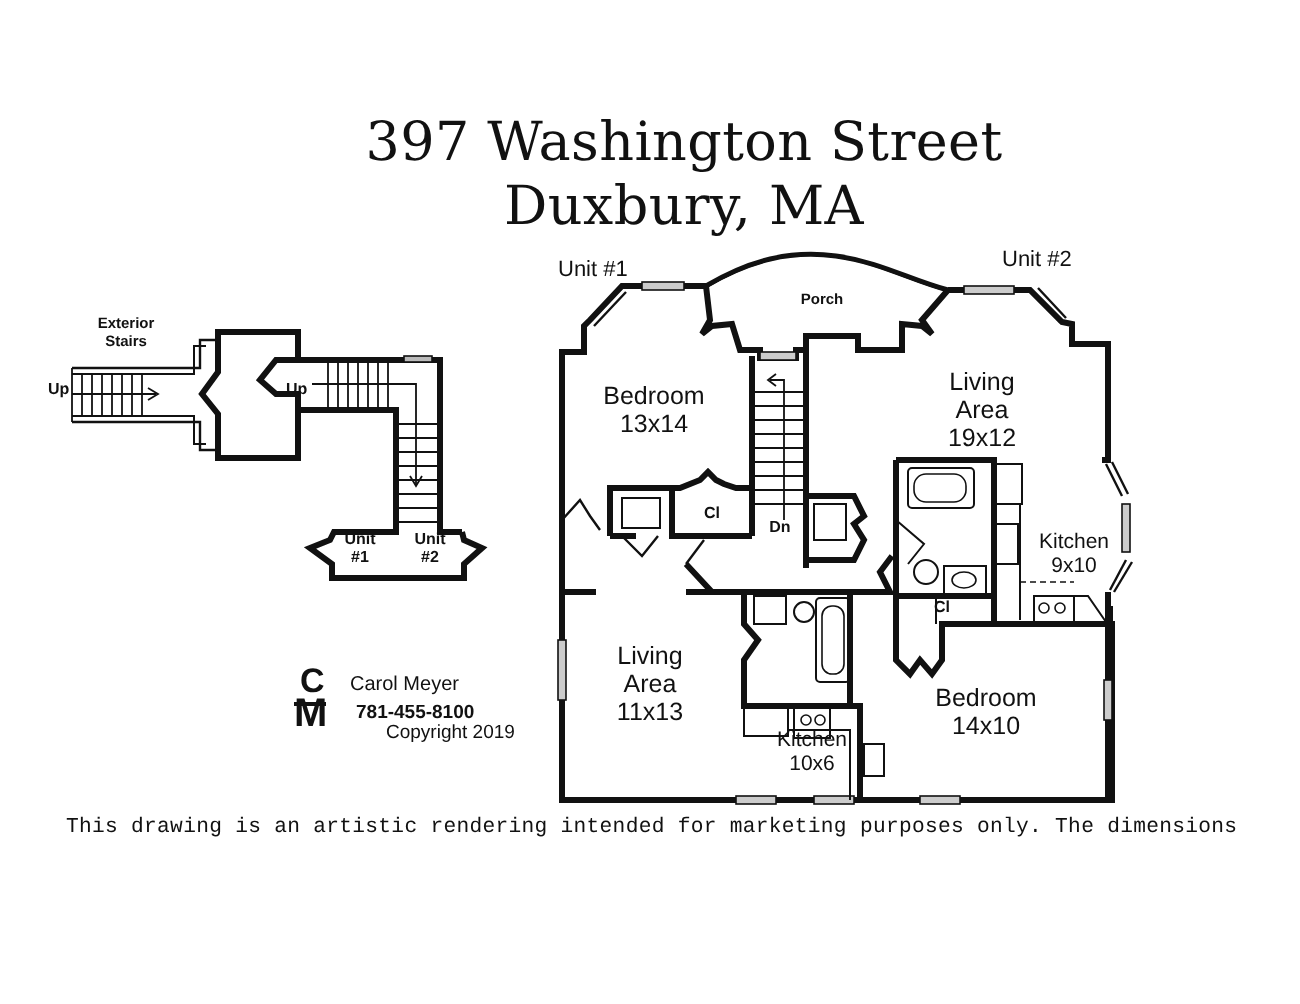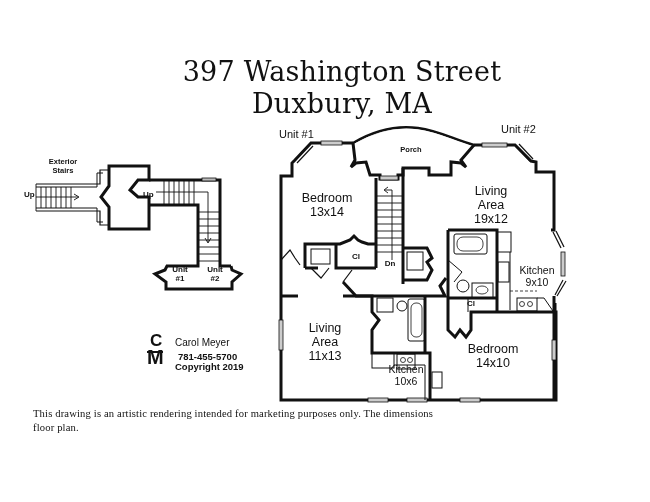--- a/index.html
+++ b/index.html
@@ -9,22 +9,22 @@
     .title.l2 { top: 88px; font-size: 27px; left: 17px; }
     .plan { position: absolute; left: 0; top: 0; width: 650px; height: 502px; }
     .lbl { font-family: "Liberation Sans", sans-serif; fill: #111; }
     .credit { position: absolute; left: 147px; top: 336px; width: 140px; height: 40px; }
     .credit .cm { position: absolute; left: 0; top: 0; font-family: "Liberation Sans", sans-serif; font-weight: bold; color: #111; line-height: 14px; }
     .credit .cm .c { position: absolute; left: 3px; top: -2px; font-size: 17px; }
     .credit .cm .m { position: absolute; left: 0; top: 14px; font-size: 20px; }
     .credit .bar { position: absolute; left: 0; top: 15px; width: 16px; height: 2px; background: #111; }
     .credit .name { position: absolute; left: 28px; top: 1px; font-size: 10px; font-weight: normal; font-family: "Liberation Sans", sans-serif; white-space: nowrap; }
     .credit .phone { position: absolute; left: 31px; top: 15px; font-size: 9.5px; font-weight: bold; font-family: "Liberation Sans", sans-serif; white-space: nowrap; }
-    .credit .copy { position: absolute; left: 28px; top: 25px; font-size: 9.5px; font-weight: bold; font-family: "Liberation Sans", sans-serif; white-space: nowrap; }
-    .disclaimer { position: absolute; left: 33px; top: 407px; width: 600px; font-family: Liberation Serif, serif; font-size: 10.6px; line-height: 14.3px; color: #111; letter-spacing: 0.15px; }
+    .credit .copy { position: absolute; left: 46px; top: 25px; font-size: 9.5px; font-weight: normal; font-family: "Liberation Sans", sans-serif; white-space: nowrap; }
+    .disclaimer { position: absolute; left: 33px; top: 407px; width: 600px; font-family: Liberation Mono, monospace; font-size: 10.6px; line-height: 14.3px; color: #111; letter-spacing: 0.15px; }
     .disclaimer span { display: block; white-space: nowrap; }
   </style>
 </head>
 <body>
 
 <div class="title l1">397 Washington Street</div>
 <div class="title l2">Duxbury, MA</div>
 
 <svg class="plan" viewBox="0 0 650 502" xmlns="http://www.w3.org/2000/svg">
 
@@ -212,20 +212,19 @@
   <text class="lbl" x="390" y="266" font-size="8" font-weight="bold" text-anchor="middle">Dn</text>
 </svg>
 
 <div class="credit">
   <div class="cm">
     <span class="c">C</span>
     <span class="m">M</span>
   </div>
   <div class="bar"></div>
   <span class="name">Carol Meyer</span>
-  <span class="phone">781-455-5700</span>
+  <span class="phone">781-455-8100</span>
   <span class="copy">Copyright 2019</span>
 </div>
 
 <div class="disclaimer">
   <span>This drawing is an artistic rendering intended for marketing purposes only.  The dimensions</span>
-  <span>floor plan.</span>
 </div>
 
 </body></html>

